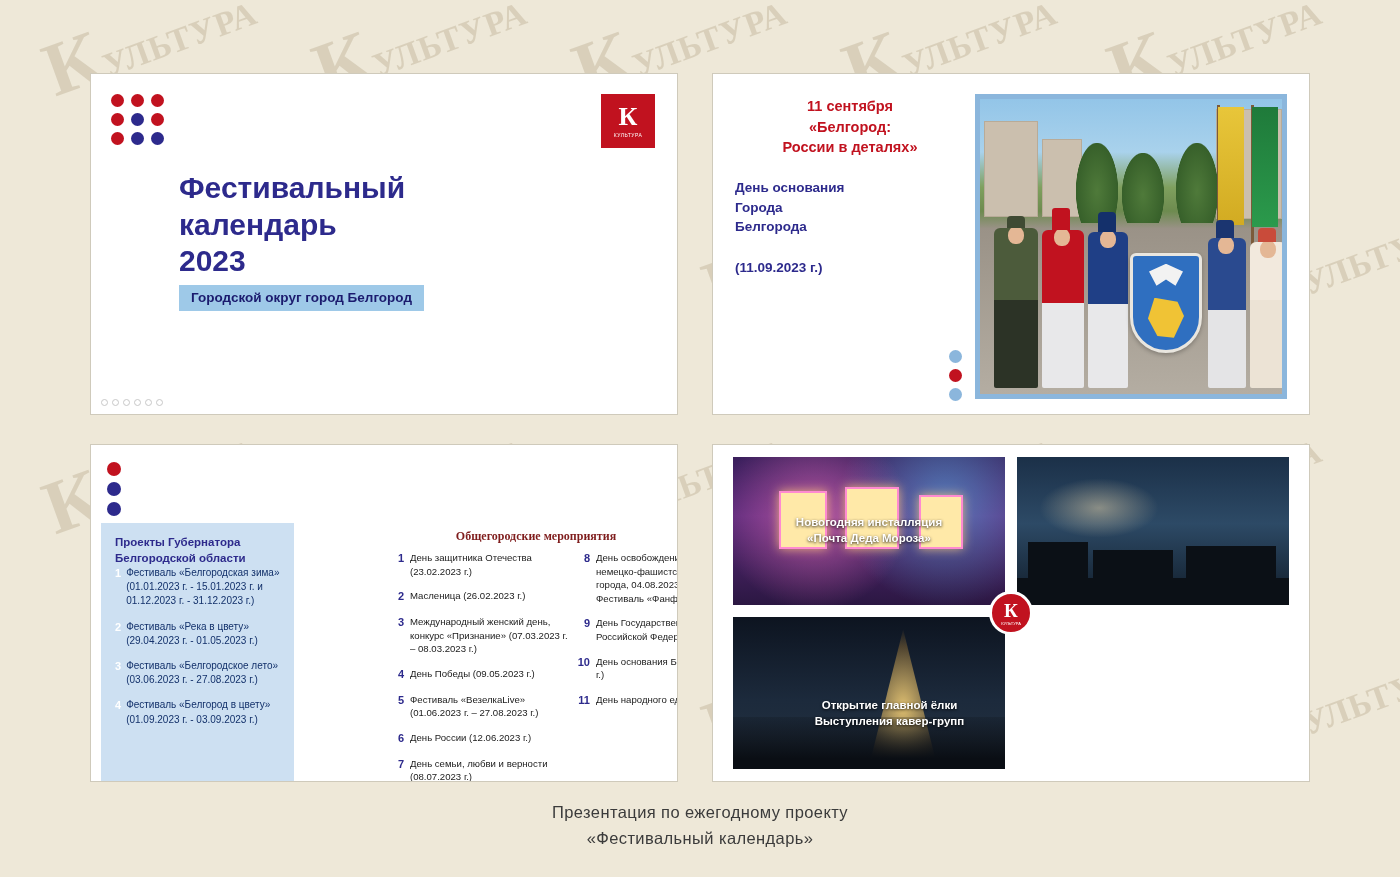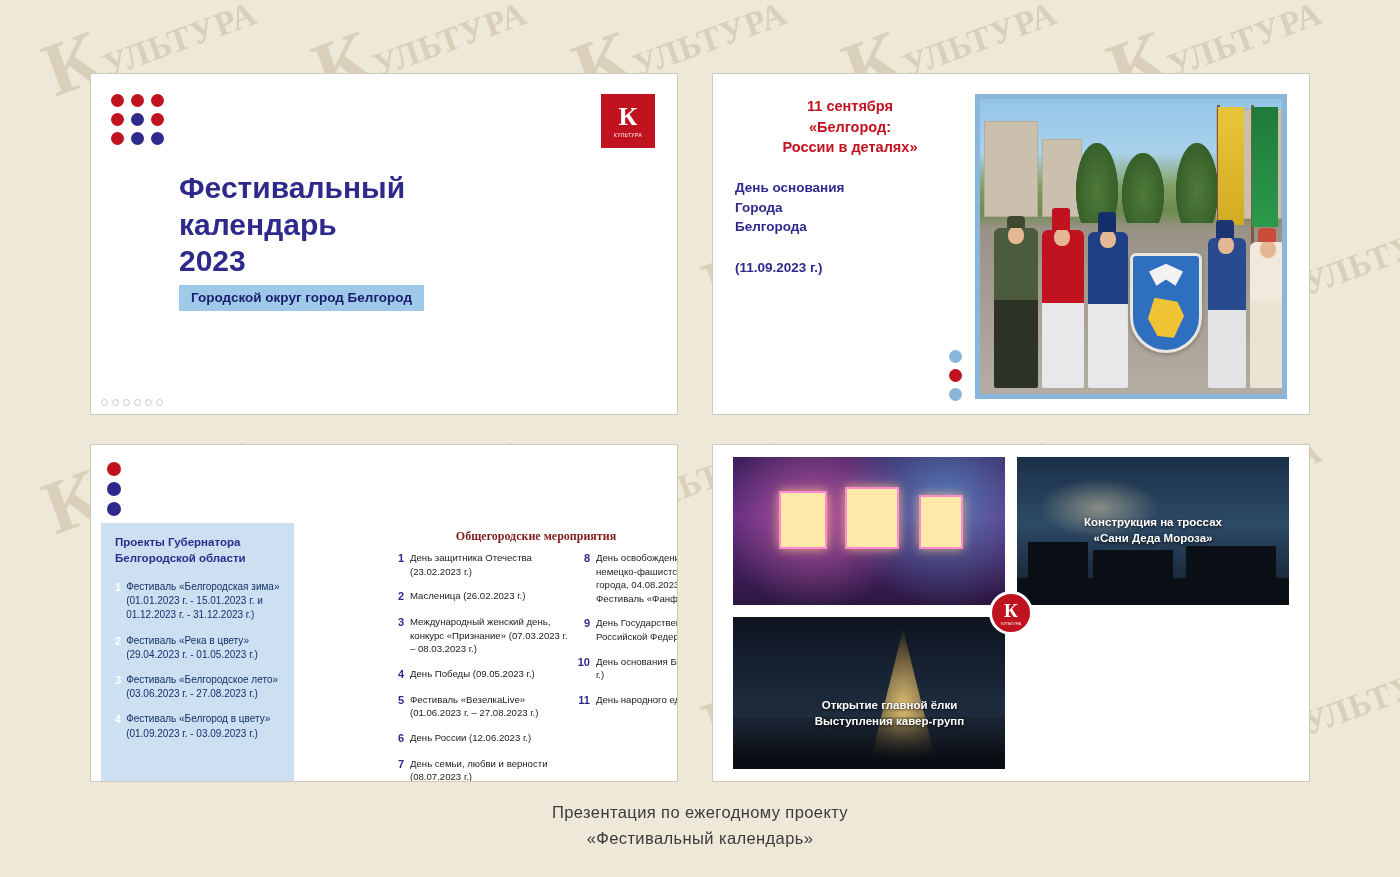--- a/index.html
+++ b/index.html
@@ -170,21 +170,21 @@
     line-height: 1.28; width: 520px;
   }
   .s3-leftpanel {
     position: absolute; left: 10px; top: 78px;
     width: 193px; height: 260px;
     background: #cde0f2;
     padding: 12px 12px 0 14px;
   }
   .s3-lp-title {
     font-size: 11.5px; font-weight: 700; color: #2d2a8c;
-    line-height: 1.35; margin-bottom: 14px;
+    line-height: 1.35; 
   }
   .proj { display: flex; gap: 5px; margin-bottom: 11px; }
   .proj .num { color: #ffffff; font-size: 11px; font-weight: 700; line-height: 1.3; }
   .proj .txt { font-size: 10px; color: #13316b; line-height: 1.42; }
 
   .s3-center-title {
     position: absolute; left: 300px; top: 84px; width: 290px;
     text-align: center;
     font-size: 12px; font-weight: 700; color: #7f1d1d; font-family: Liberation Serif, serif;
   }
@@ -504,34 +504,34 @@
   </div>
 </div>
 
 <div class="slide" id="slide4">
   <div class="g-cell" style="left:20px; top:12px; width:272px; height:148px;">
     <div class="ph-postoffice">
       <div class="win" style="left:46px;  top:34px; width:48px; height:58px;"></div>
       <div class="win" style="left:112px; top:30px; width:54px; height:62px;"></div>
       <div class="win" style="left:186px; top:38px; width:44px; height:54px;"></div>
     </div>
+    <div class="g-cap">
+      <div>Новогодняя инсталляция</div>
+      <div>«Почта Деда Мороза»</div>
+    </div>
   </div>
 
   <div class="g-cell" style="left:304px; top:12px; width:272px; height:148px;">
     <div class="ph-sled">
       <div class="moonglow"></div>
       <div class="silh" style="left:4%;  width:60px; height:36px;"></div>
       <div class="silh" style="left:28%; width:80px; height:28px;"></div>
       <div class="silh" style="left:62%; width:90px; height:32px;"></div>
       <div class="silh" style="left:0;   bottom:0; width:100%; height:18%;"></div>
     </div>
-    <div class="g-cap">
-      <div>Конструкция на троссах</div>
-      <div>«Сани Деда Мороза»</div>
-    </div>
   </div>
 
   <div class="g-cell" style="left:20px; top:172px; width:272px; height:152px;">
     <div class="ph-tree">
       <div class="xmas"></div>
       <div class="crowd"></div>
     </div>
     <div class="g-cap low">
       <div>Открытие главной ёлки</div>
       <div>Выступления кавер-групп</div>

